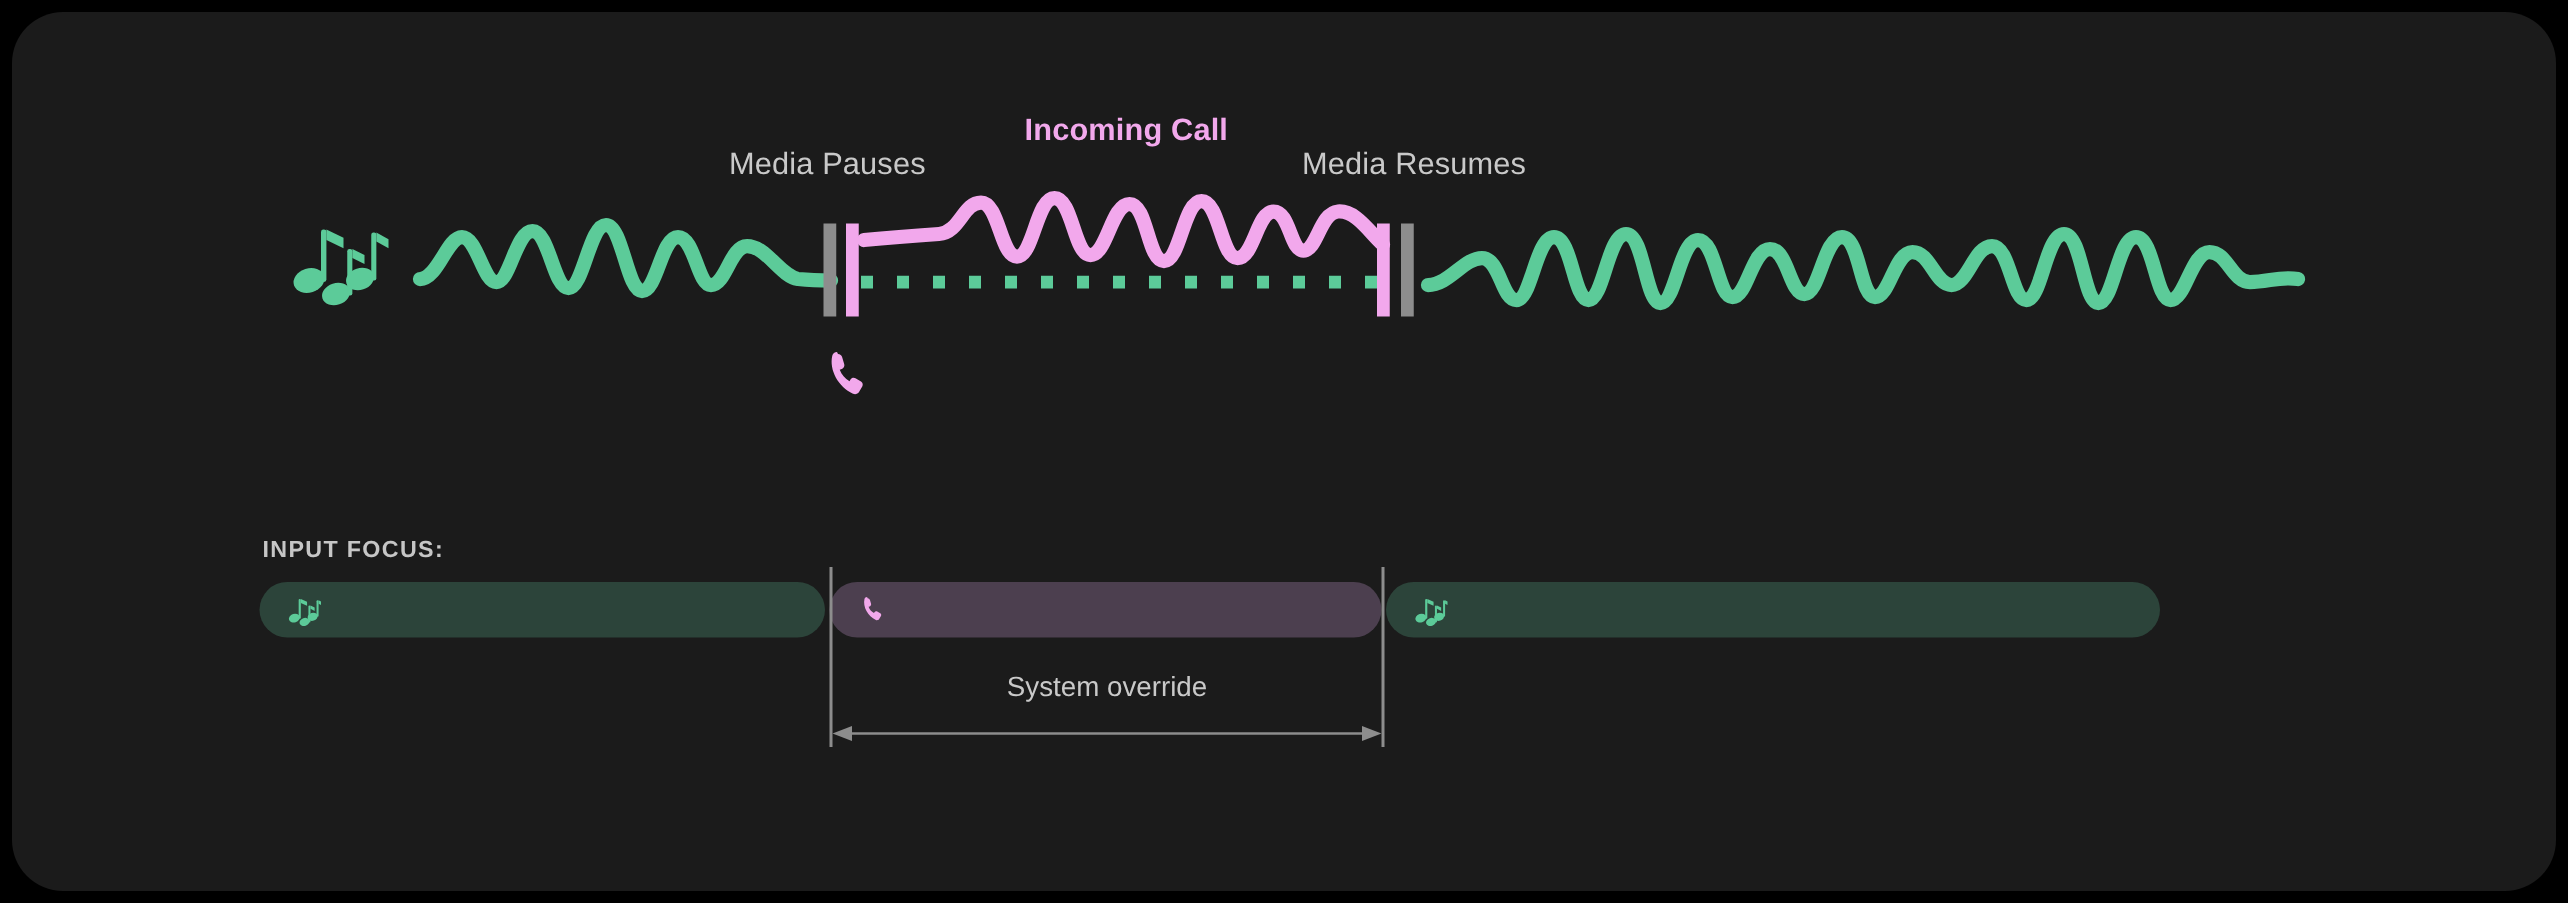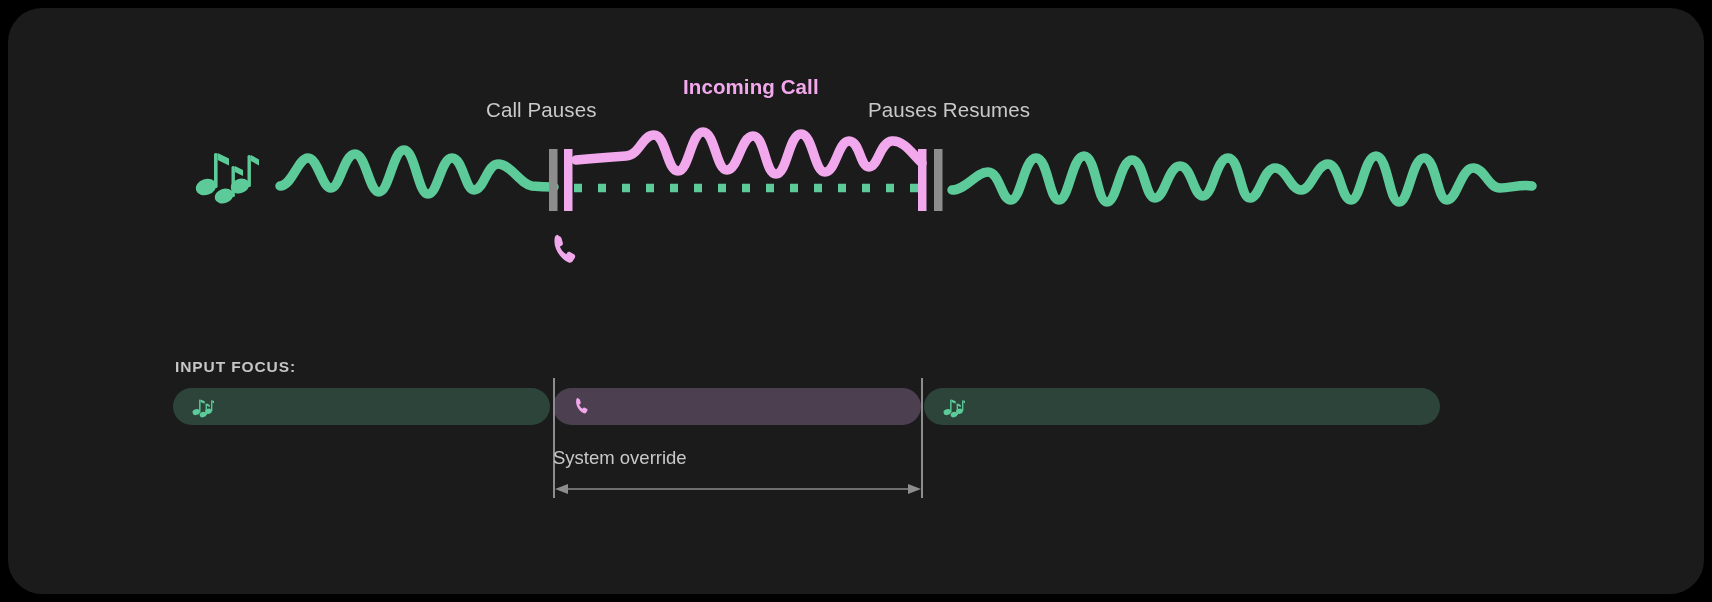--- a/index.html
+++ b/index.html
@@ -137,44 +137,44 @@
     background: #8d8d8d;
   }
   #guide-left  { left: 0px; }
   #guide-right { left: 368px; }
 
   #override-label {
     position: absolute;
     left: 0;
     top: 69px;
     width: 370px;
-    text-align: left;
+    text-align: center;
     font-size: 18.5px;
     color: #c9c9c9;
   }
   #override-arrow {
     position: absolute;
     left: 0;
     top: 103px;
     width: 370px;
     height: 16px;
   }
 </style>
 </head>
 <body>
 
 <div id="card">
 
   <div id="timeline">
 
-    <div class="tl-label" id="label-pauses">Call Pauses</div>
+    <div class="tl-label" id="label-pauses">Media Pauses</div>
 
     <div class="tl-label accent" id="label-call">Incoming Call</div>
 
-    <div class="tl-label" id="label-resumes">Pauses Resumes</div>
+    <div class="tl-label" id="label-resumes">Media Resumes</div>
 
     <div id="music-icon">
       <svg width="66" height="58" viewBox="0 0 66 58">
         <g fill="#5ccb99">
           <ellipse cx="11" cy="42" rx="10.5" ry="8" transform="rotate(-18 11 42)"></ellipse>
           <rect x="19" y="8" width="3.6" height="35" rx="1.6"></rect>
           <path d="M22.6 8 L34 13.5 L34 20.5 L22.6 15 Z"></path>
           <ellipse cx="29" cy="51" rx="9.5" ry="7.2" transform="rotate(-18 29 51)"></ellipse>
           <rect x="36.5" y="21" width="3.4" height="31" rx="1.5"></rect>
           <path d="M39.9 21 L48 25 L48 31 L39.9 27 Z"></path>

